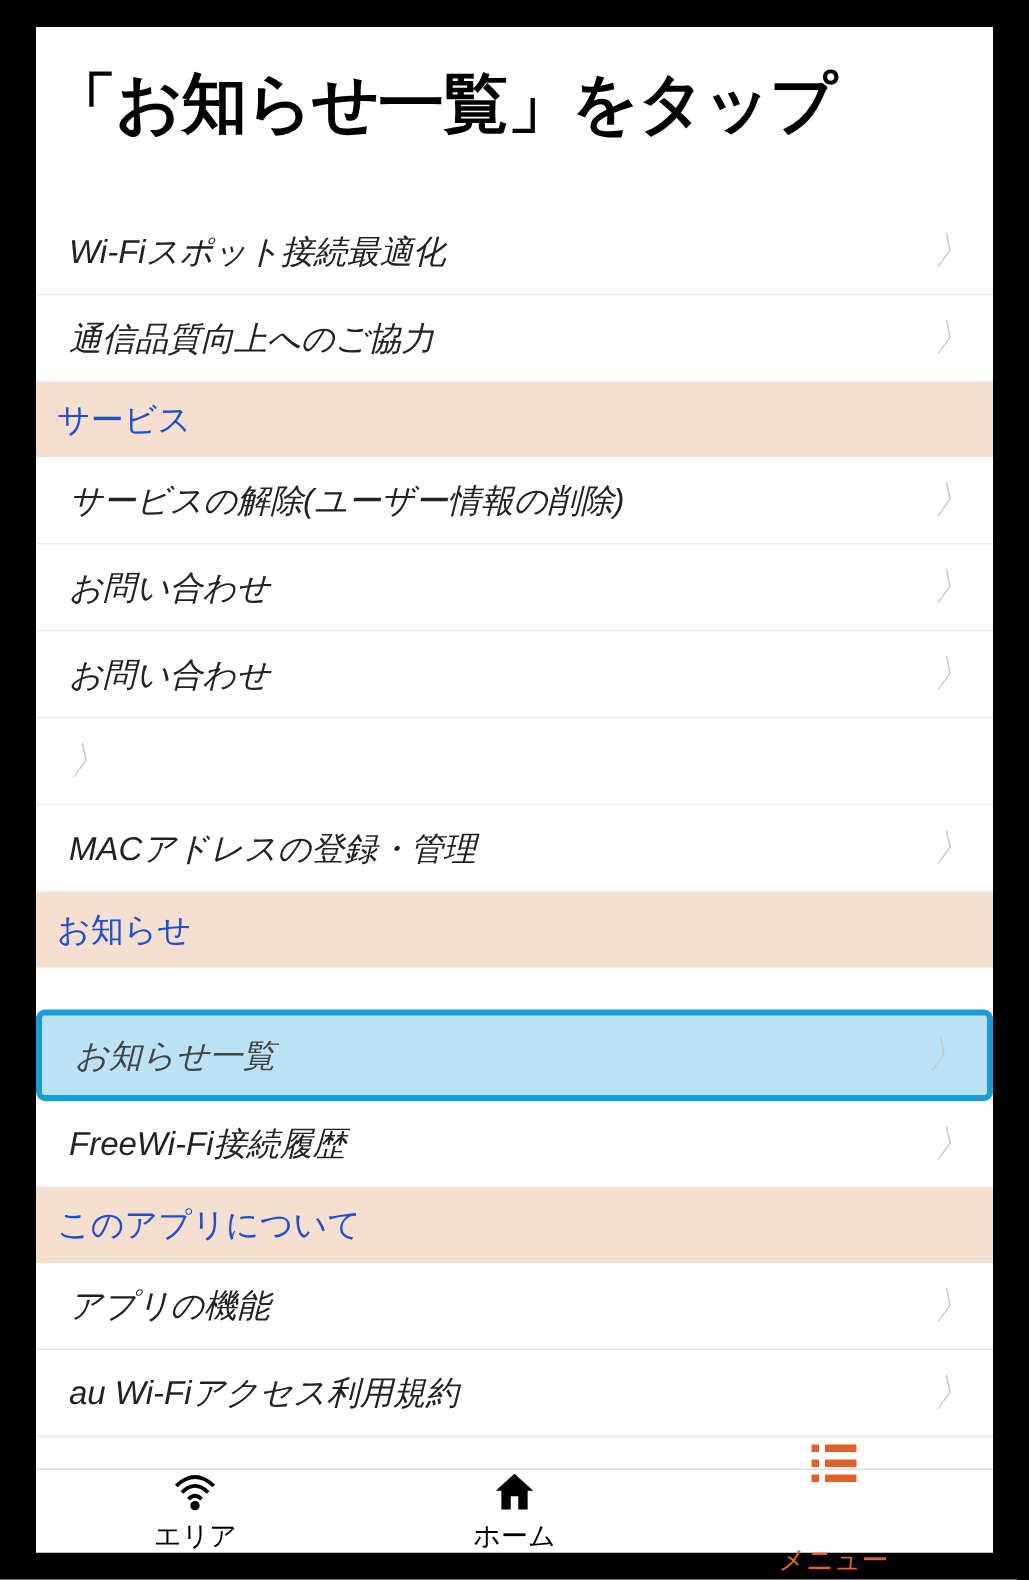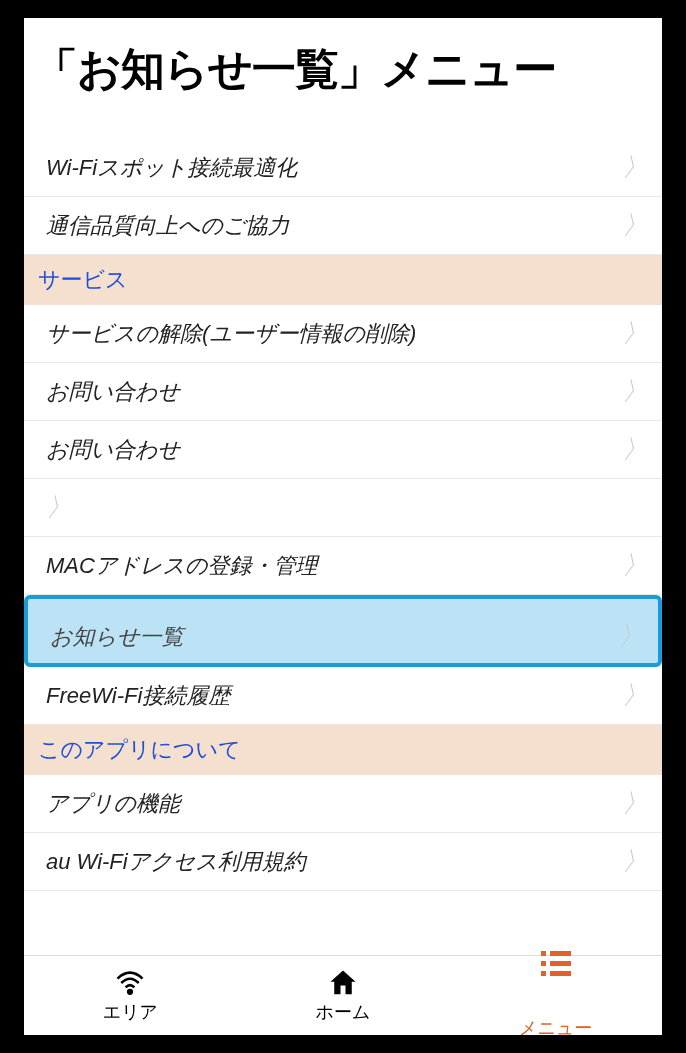--- a/index.html
+++ b/index.html
@@ -44,31 +44,32 @@
       border-bottom: 1px solid #e8e8e8;
       font-size: 22px;
       color: #222;
       background: #fff;
       font-style: italic;
     }
     .list-item.highlighted {
       background: #bce3f5;
       border: 4px solid #1a9cd8;
       border-radius: 6px;
-      padding: 20px 14px 9px 22px;
+      padding: 9px 14px 9px 22px;
       color: #444;
+      margin-top: 28px;
     }
     .chevron {
       color: #c8c8c8;
       font-size: 26px;
       font-weight: 300;
     }
     .bottom-nav {
       display: flex;
-      height: 80px;
+      height: 56px;
       border-top: 1px solid #ddd;
       background: #fff;
     }
     .nav-item {
       flex: 1;
       display: flex;
       flex-direction: column;
       align-items: center;
       justify-content: center;
       gap: 2px;
@@ -80,21 +81,21 @@
     .nav-icon svg { width: 30px; height: 30px; }
     .menu-lines { display:flex; flex-direction:column; gap:5px; width:30px; }
     .menu-lines .row { display:flex; align-items:center; gap:4px; }
     .menu-lines .dot { width:5px; height:5px; background:#e0622a; }
     .menu-lines .bar { flex:1; height:5px; background:#e0622a; }
   </style>
 </head>
 <body>
 
 <div class="phone-frame">
-  <div class="title">「お知らせ一覧」メニュー</div>
+  <div class="title">「お知らせ一覧」をタップ</div>
 
   <div class="list-area" id="list-area">
       <div class="list-item">
         <span>Wi-Fiスポット接続最適化</span>
         <span class="chevron">〉</span>
       </div>
       <div class="list-item">
         <span>通信品質向上へのご協力</span>
         <span class="chevron">〉</span>
       </div>
@@ -111,20 +112,21 @@
         <span>お問い合わせ</span>
         <span class="chevron">〉</span>
       </div>
       <div class="list-item">
         <span class="chevron">〉</span>
       </div>
       <div class="list-item">
         <span>MACアドレスの登録・管理</span>
         <span class="chevron">〉</span>
       </div>
+      <div class="section-header">お知らせ</div>
       <div class="list-item highlighted">
         <span>お知らせ一覧</span>
         <span class="chevron">〉</span>
       </div>
       <div class="list-item">
         <span>FreeWi-Fi接続履歴</span>
         <span class="chevron">〉</span>
       </div>
       <div class="section-header">このアプリについて</div>
       <div class="list-item">

